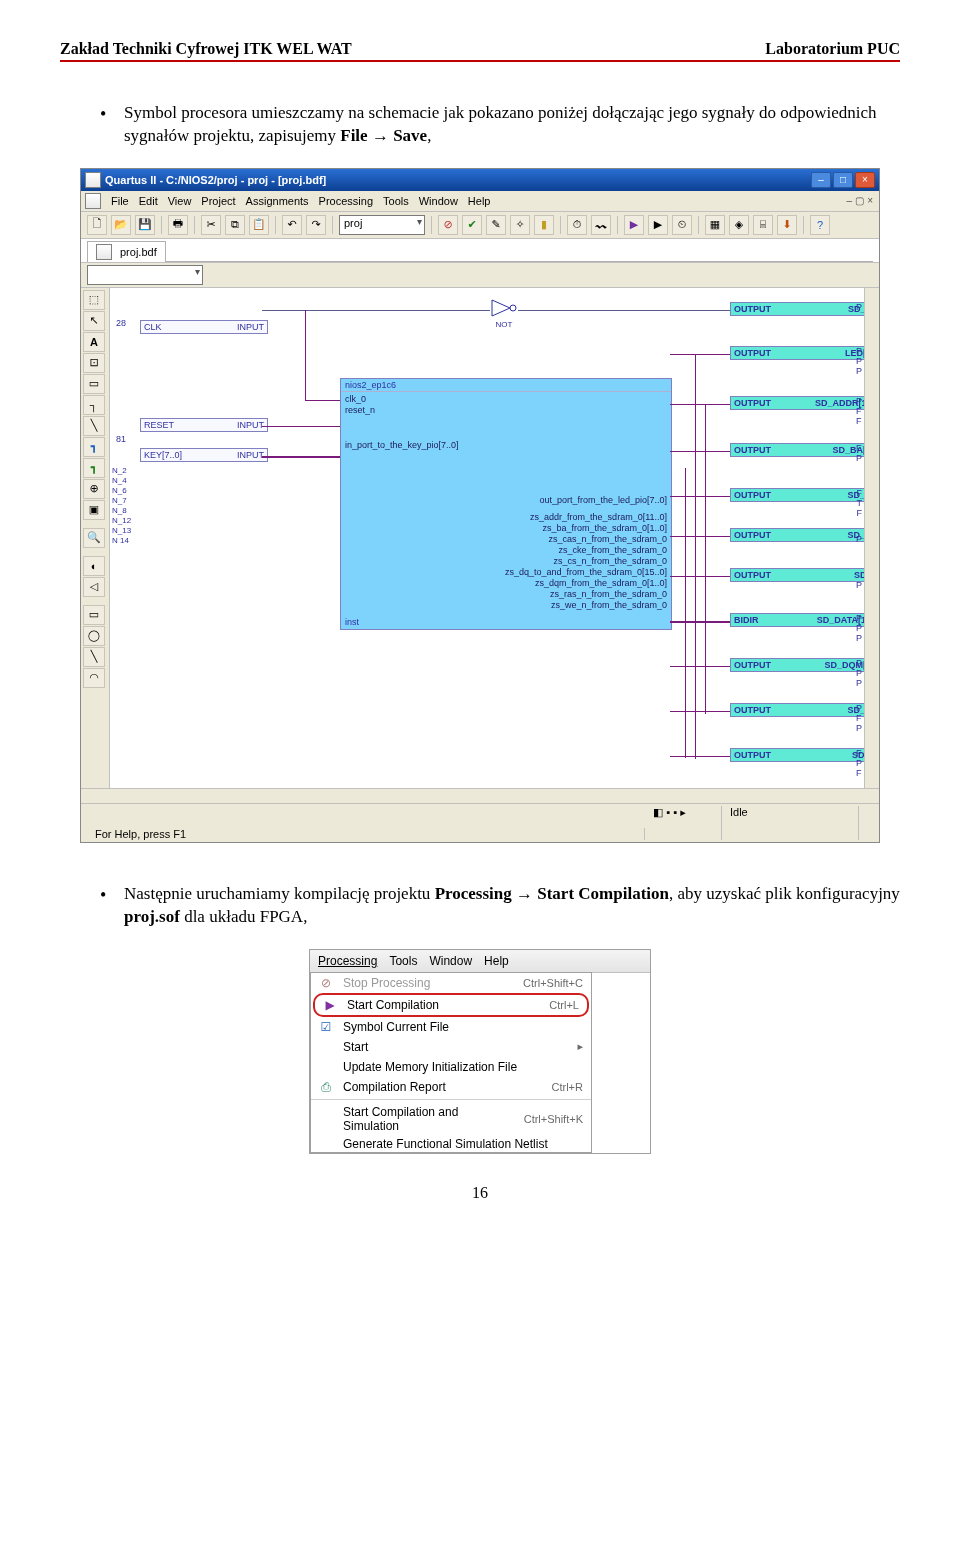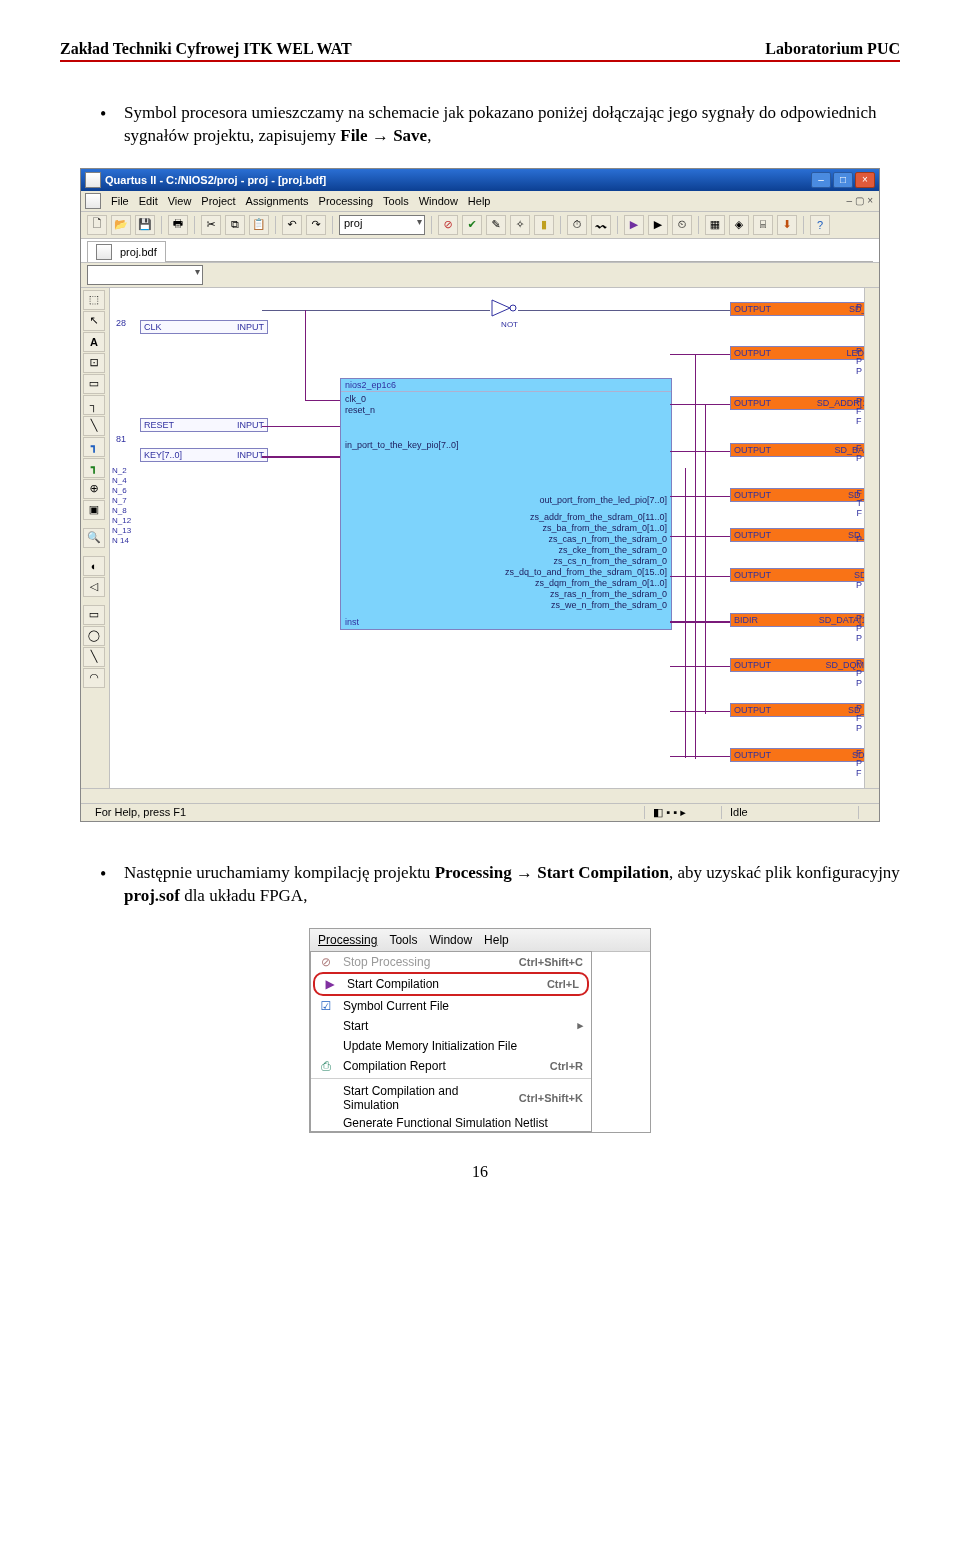--- a/index.html
+++ b/index.html
@@ -164,32 +164,32 @@
     border-left: 1px solid #c0c0c0;
   }
   .statusbar {
     background: #ece9d8;
     border-top: 1px solid #c0c0c0;
     display: flex;
     font-size: 11px;
     padding: 2px 6px;
   }
   .statusbar .cell { border-right: 1px solid #c0c0c0; padding: 0 8px; }
-  .statusbar .cell:first-child { flex: 1; border-right: 1px solid #c0c0c0; }
+  .statusbar .cell:first-child { flex: 1; border-right: 1px solid #c0c0c0; margin-top: 22px; }
   
   .blk {
     position: absolute;
     border: 1px solid #8080c0;
     background: #fcfcfc;
     font-size: 9px;
     color: #3030a0;
     padding: 1px 3px;
   }
   .inport { background: #f8f8ff; }
-  .outport { background: #f97316; }
+  .outport { background: #5eead4; font-weight: bold; }
   .cpu {
     position: absolute;
     border: 1px solid #8080c0;
     background: #7dd3fc;
     font-size: 9px;
     color: #202060;
   }
   .cpu .hdr {
     border-bottom: 1px solid #b0b0d0;
     padding: 1px 4px;
@@ -241,21 +241,21 @@
   .menuitem {
     display: flex;
     align-items: center;
     padding: 3px 8px 3px 6px;
     gap: 8px;
     color: #000;
   }
   .menuitem.disabled { color: #9a9a9a; }
   .menuitem .mi-icon { width: 18px; display: flex; justify-content: center; }
   .menuitem .mi-label { flex: 1; }
-  .menuitem .mi-accel { color: #6a6a6a; font-size: 11px; font-weight: bold; }
+  .menuitem .mi-accel { color: #6a6a6a; font-size: 11px; }
   .menusep { border-top: 1px solid #d0d0d0; margin: 2px 0; }
   .highlight-red {
     border: 2px solid #d02020;
     border-radius: 10px;
     margin: 0 2px;
   }
   .pagenum {
     text-align: center;
     font-size: 16px;
     margin-top: 30px;
@@ -401,21 +401,21 @@
           <div>N_12</div>
           <div>N_13</div>
           <div>N 14</div>
         </div>
 
         <div class="notgate" style="left:380px;top:10px">
           <svg width="28" height="20">
               <polygon points="2,2 2,18 20,10" fill="none" stroke="#3030a0"></polygon>
               <circle cx="23" cy="10" r="3" fill="none" stroke="#3030a0"></circle>
             </svg>
-          <div style="font-size:8px;text-align:right">NOT</div>
+          <div style="font-size:8px;text-align:center">NOT</div>
         </div>
 
         <div class="cpu" style="left:230px;top:90px;width:330px;height:250px">
           <div class="hdr">nios2_ep1c6</div>
           <div style="display:flex;height:220px">
             <div class="ports" style="flex:0 0 120px">
               <div>clk_0</div>
               <div>reset_n</div>
               <div style="margin-top:24px">in_port_to_the_key_pio[7..0]</div>
             </div>

